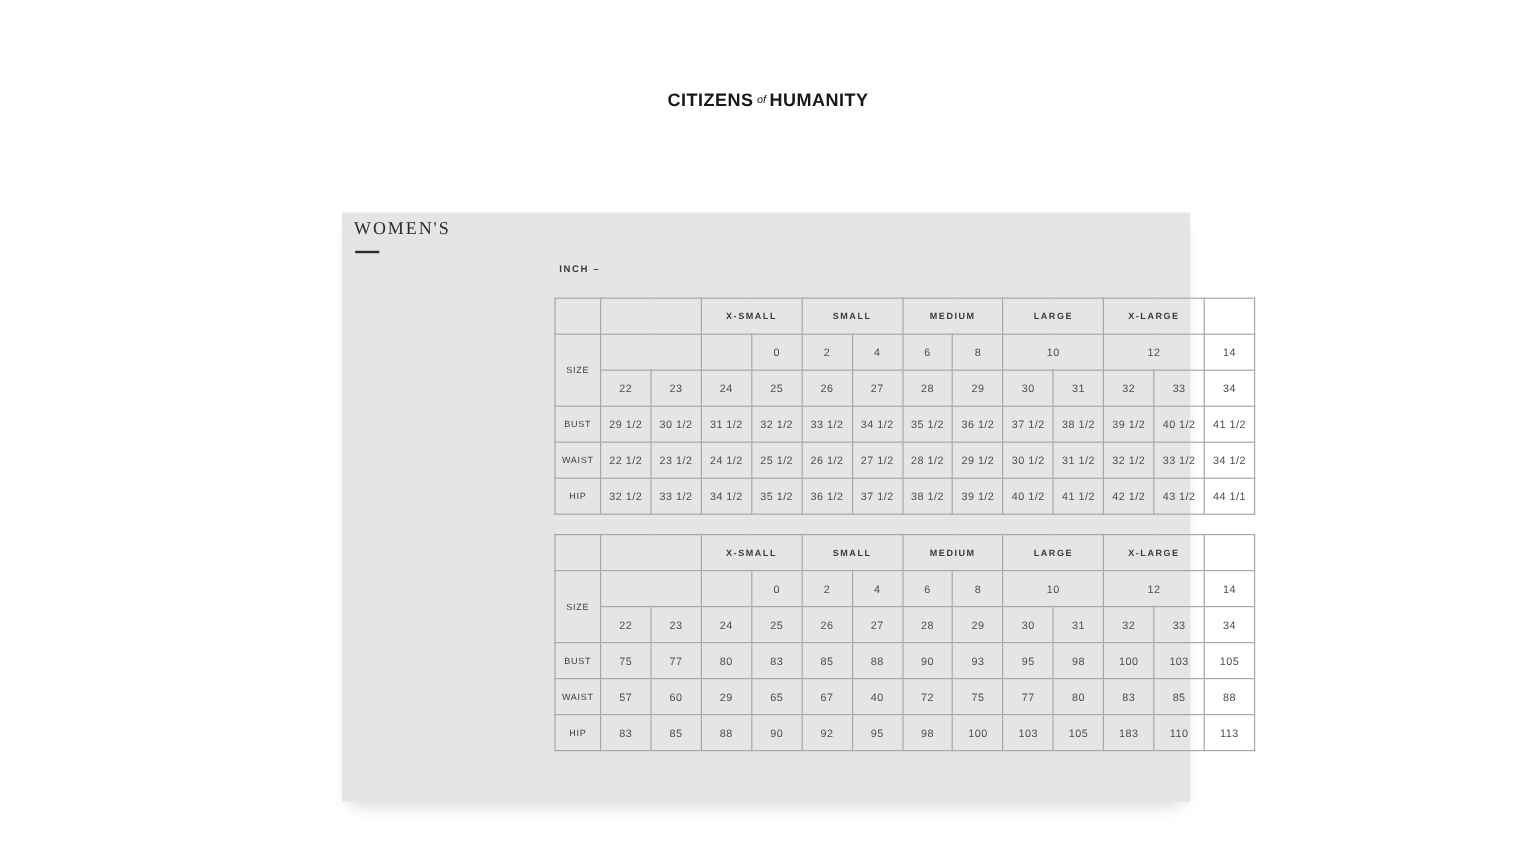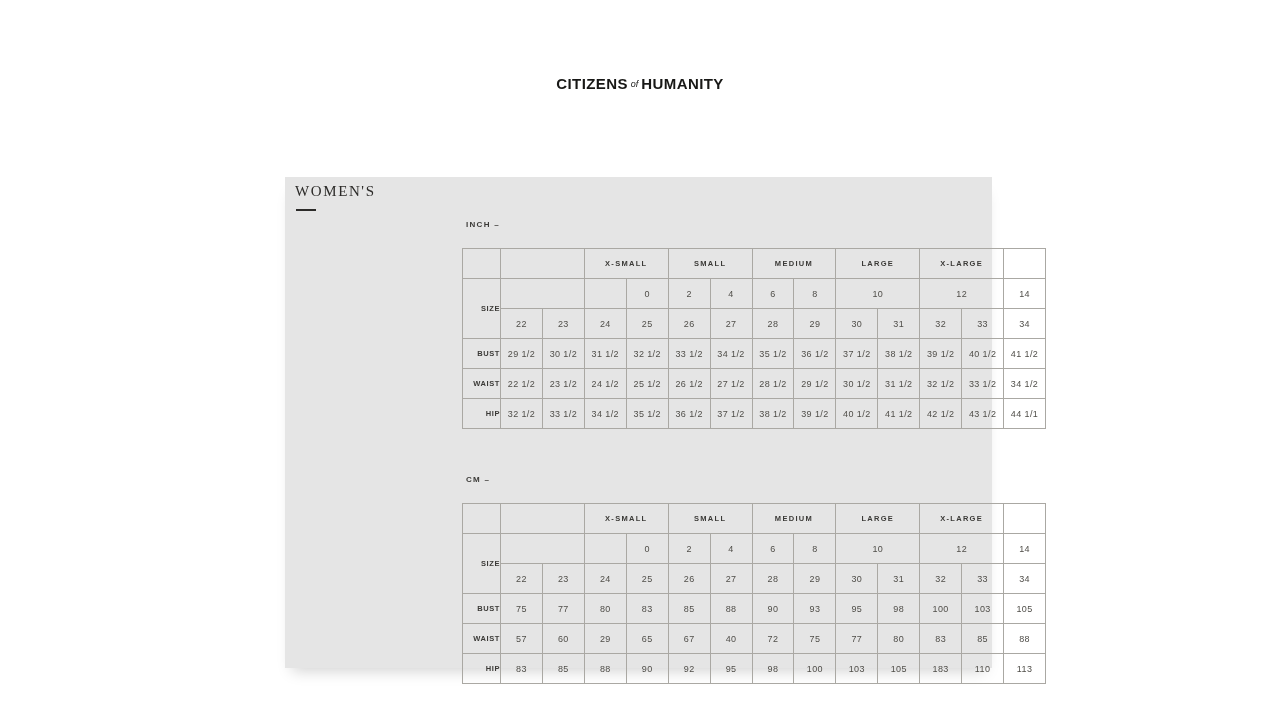--- a/index.html
+++ b/index.html
@@ -50,21 +50,21 @@
     width:584px; margin-top:16px;
   }
   table.size-table td {
     border:1px solid #aaa8a3;
     text-align:center; vertical-align:middle;
     height:30px;
     font-size:9px; letter-spacing:0.4px; color:#504e49;
     overflow:hidden; white-space:nowrap;
   }
   table.size-table td.lbl {
-    font-size:7.5px; font-weight:bold; letter-spacing:0.6px; color:#3b3a37;text-align:right;
+    font-size:7.5px; font-weight:normal; letter-spacing:0.6px; color:#3b3a37;
   }
   table.size-table td.group {
     font-size:7.5px; font-weight:bold; letter-spacing:1.3px; color:#3b3a37;
   }
 </style>
 </head>
 <body>
 
 <div class="logo">
   <span class="word">CITIZENS</span><span class="of">of</span><span class="word">HUMANITY</span>
@@ -176,21 +176,20 @@
             <td>39 1/2</td>
             <td>40 1/2</td>
             <td>41 1/2</td>
             <td>42 1/2</td>
             <td>43 1/2</td>
             <td>44 1/1</td>
           </tr>
         </tbody>
       </table>
 
-    <div class="section-label cm">CM –</div>
     <table class="size-table">
         <colgroup>
           <col style="width: 38px;">
           <col>
           <col>
           <col>
           <col>
           <col>
           <col>
           <col>

